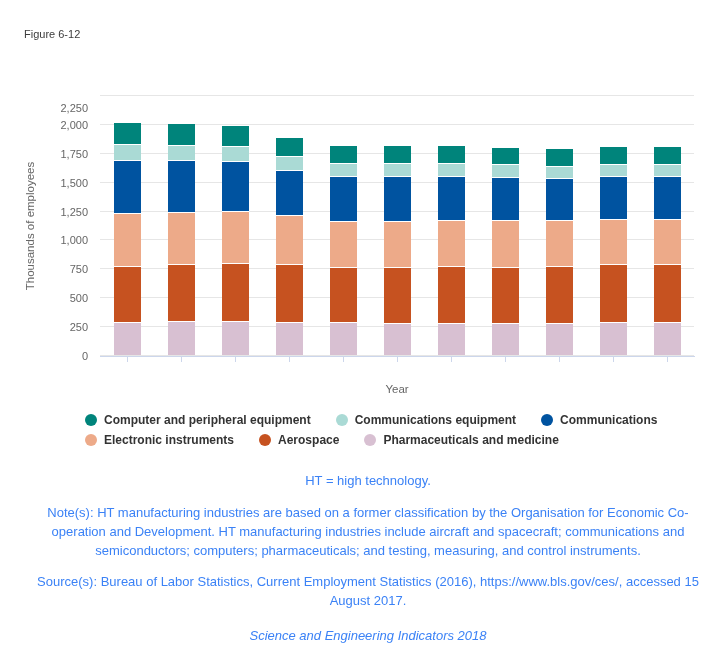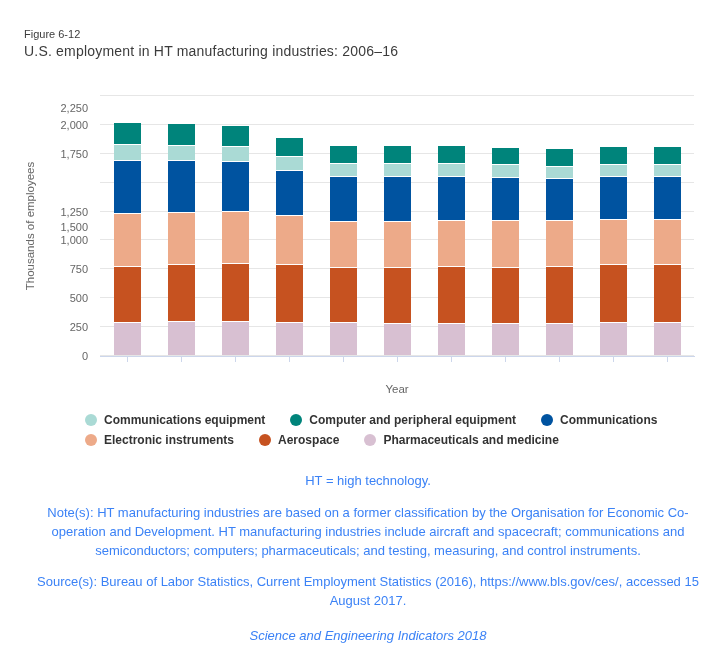--- a/index.html
+++ b/index.html
@@ -72,32 +72,31 @@
   }
   .notes p { margin: 0 0 13px 0; }
   .notes .sei { font-style: italic; margin-top: 16px; }
 </style>
 </head>
 <body>
 
 <div class="page">
 
   <div class="figure-label">Figure 6-12</div>
-  <div class="page-title">U.S. employment in HT manufacturing industries: 2006–16</div>
 
   <div class="chart">
     <div class="y-axis-title">Thousands of employees</div>
     <div class="y-axis-labels" id="y-labels">
         <div class="y-tick-label" style="top: 260px;">0</div>
         <div class="y-tick-label" style="top: 231.111px;">250</div>
         <div class="y-tick-label" style="top: 202.222px;">500</div>
         <div class="y-tick-label" style="top: 173.333px;">750</div>
         <div class="y-tick-label" style="top: 144.444px;">1,000</div>
         <div class="y-tick-label" style="top: 115.556px;">1,250</div>
-        <div class="y-tick-label" style="top: 86.6667px; margin-top: 44px;">1,500</div>
+        <div class="y-tick-label" style="top: 86.6667px;">1,500</div>
         <div class="y-tick-label" style="top: 57.7778px;">1,750</div>
         <div class="y-tick-label" style="top: 28.8889px;">2,000</div>
         <div class="y-tick-label" style="top: 12px;">2,250</div>
       </div>
     <div class="plot" id="plot">
         <div class="gridline" style="bottom: 0px;"></div>
         <div class="gridline" style="bottom: 28.8889px;"></div>
         <div class="gridline" style="bottom: 57.7778px;"></div>
         <div class="gridline" style="bottom: 86.6667px;"></div>
         <div class="gridline" style="bottom: 115.556px;"></div>
@@ -207,26 +206,26 @@
         <div class="x-tick" style="left: 505px;"></div>
         <div class="x-tick" style="left: 559px;"></div>
         <div class="x-tick" style="left: 613px;"></div>
         <div class="x-tick" style="left: 667px;"></div>
       </div>
     <div class="x-axis-title">Year</div>
   </div>
 
   <div class="legend" id="legend">
       <div class="legend-item">
+        <span class="legend-marker" style="background: rgb(0, 132, 123);"></span>
+        <span class="legend-text">Computer and peripheral equipment</span>
+      </div>
+      <div class="legend-item">
         <span class="legend-marker" style="background: rgb(170, 218, 213);"></span>
         <span class="legend-text">Communications equipment</span>
-      </div>
-      <div class="legend-item">
-        <span class="legend-marker" style="background: rgb(0, 132, 123);"></span>
-        <span class="legend-text">Computer and peripheral equipment</span>
       </div>
       <div class="legend-item">
         <span class="legend-marker" style="background: rgb(0, 83, 160);"></span>
         <span class="legend-text">Communications</span>
       </div>
       <div class="legend-item">
         <span class="legend-marker" style="background: rgb(237, 170, 137);"></span>
         <span class="legend-text">Electronic instruments</span>
       </div>
       <div class="legend-item">

